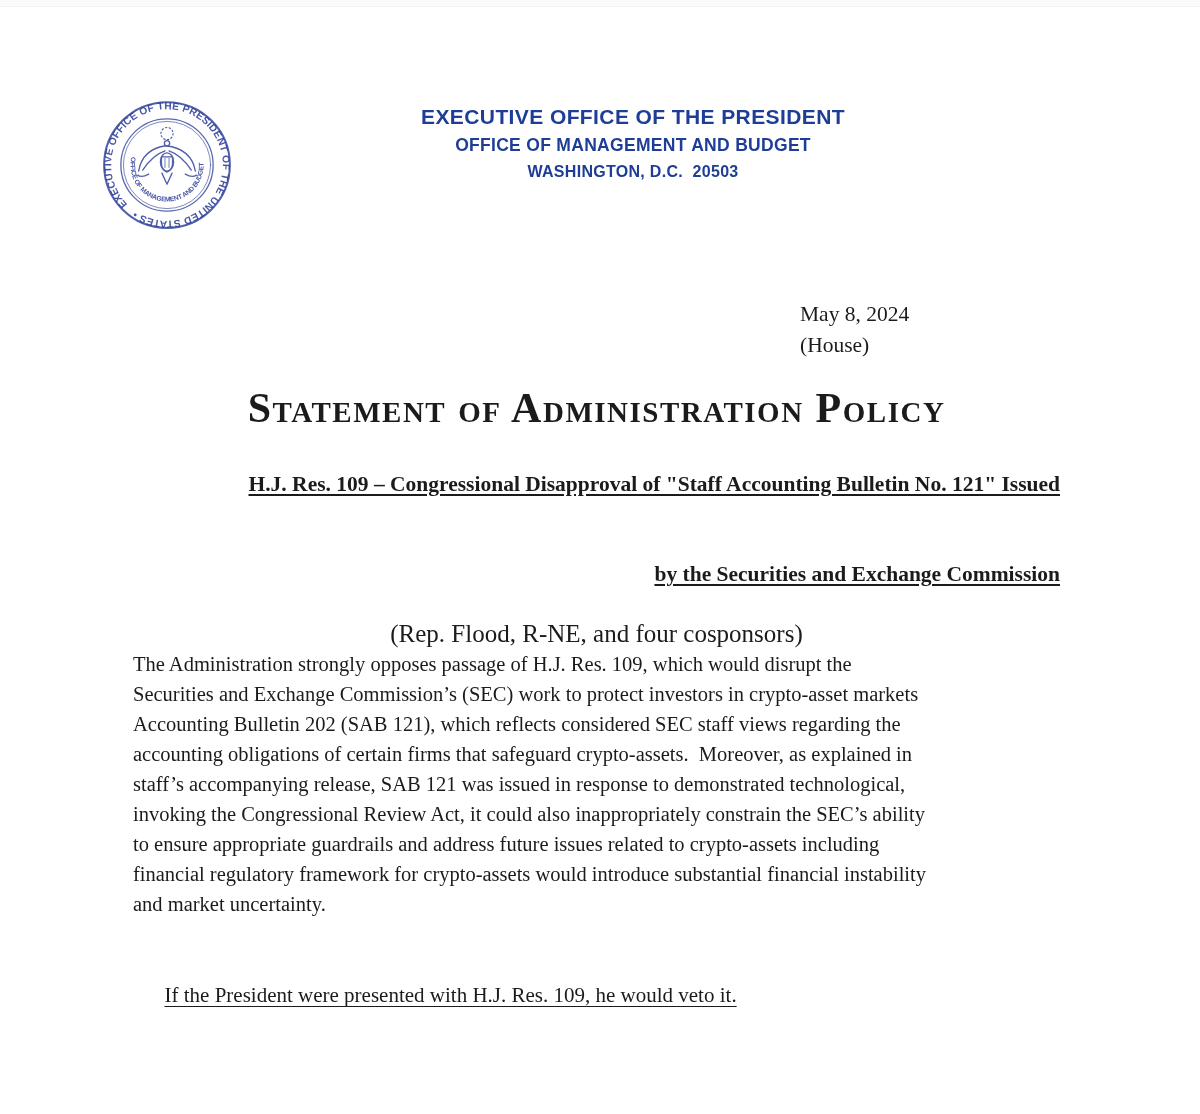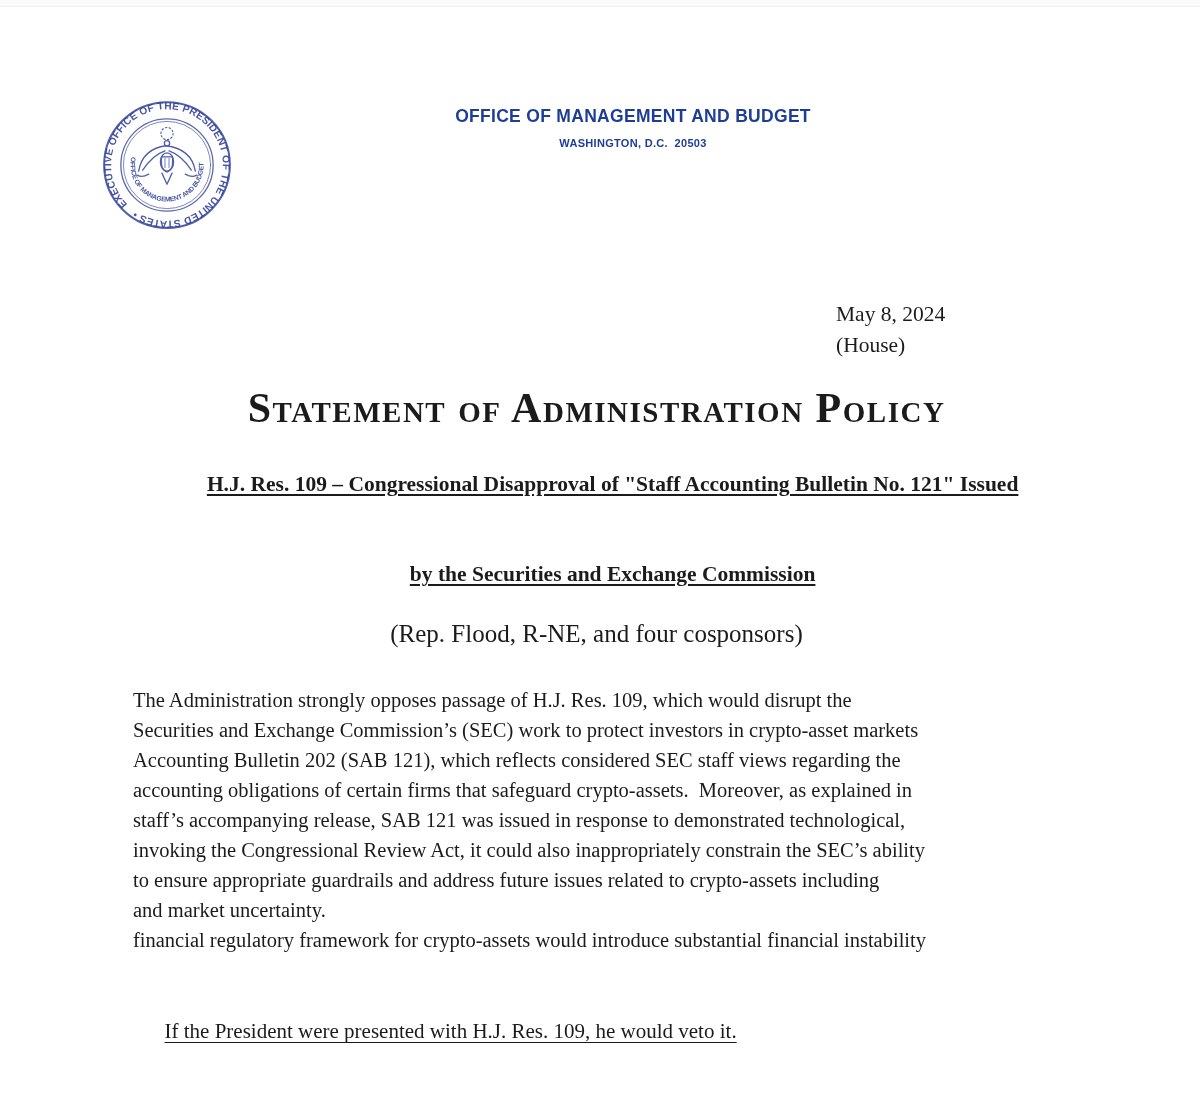--- a/index.html
+++ b/index.html
@@ -24,58 +24,58 @@
   }
   .letterhead-text {
     position: absolute; left: 420px; top: 104px; width: 426px;
     text-align: center;
     font-family: "Liberation Sans", sans-serif;
     font-weight: bold;
     color: #1e3d96;
   }
   .lh-line1 { font-size: 21px;   line-height: 26px; letter-spacing: 0.4px; margin-bottom: 3px; white-space: pre; }
   .lh-line2 { font-size: 17.5px; line-height: 24px; letter-spacing: 0.3px; margin-bottom: 4px; white-space: pre; }
-  .lh-line3 { font-size: 11px;   line-height: 22px; letter-spacing: 0.3px; white-space: pre; }
+  .lh-line3 { font-size: 16px;   line-height: 22px; letter-spacing: 0.3px; white-space: pre; }
 
   
   .dateline {
-    position: absolute; left: 836px; top: 299px;
+    position: absolute; left: 800px; top: 299px;
     font-size: 21.5px; line-height: 31px;
   }
 
   
   .main {
     position: absolute; left: 133px; top: 385px; width: 927px;
   }
   .sap-title {
     text-align: center;
     font-size: 42px; line-height: 46px;
     font-weight: bold;
     font-variant: small-caps;
     letter-spacing: 1.5px;
     white-space: pre;
   }
   .subject-line {
-    text-align: center;
+    text-align: right;
     font-size: 21.5px; line-height: 30px;
     font-weight: bold;
     white-space: pre;
   }
   .subject-line > span {
     text-decoration: underline;
     text-decoration-thickness: 1.8px;
     text-underline-offset: 3px;
   }
   .subject1 { margin-top: 8px; }
   .sponsors {
     text-align: center;
     font-size: 25px; line-height: 30px;
     white-space: pre;
   }
-  .body-text { margin-top: 36px; }
+  .body-text { }
   .body-text > div {
     font-size: 20.5px; line-height: 30px;
     white-space: pre;
   }
   .veto {
     margin-top: 31px;
     font-size: 21px; line-height: 30px;
     white-space: pre;
   }
   .veto > span {
@@ -114,20 +114,21 @@
       <ellipse cx="72" cy="69" rx="6.5" ry="9"></ellipse>
       <path d="M 66.5 64 h 11 v 6 q 0 7 -5.5 9 q -5.5 -2 -5.5 -9 z"></path>
       <path d="M 70 65.5 v 9 M 74 65.5 v 9" stroke-width="0.8"></path>
       <path d="M 67 80 L 72 91 L 77 80"></path>
       <path d="M 54 81 q -7 4 -11 1"></path>
       <path d="M 90 81 q 7 4 11 1"></path>
     </g>
   </svg>
 
   <div class="letterhead-text">
+    <div class="lh-line1">EXECUTIVE OFFICE OF THE PRESIDENT</div>
     <div class="lh-line2">OFFICE OF MANAGEMENT AND BUDGET</div>
     <div class="lh-line3">WASHINGTON, D.C.  20503</div>
   </div>
 
   <div class="dateline">
     <div>May 8, 2024</div>
     <div>(House)</div>
   </div>
 
   <div class="main">
@@ -142,22 +143,22 @@
     <div class="sponsors">(Rep. Flood, R-NE, and four cosponsors)</div>
 
     <div class="body-text">
         <div>The Administration strongly opposes passage of H.J. Res. 109, which would disrupt the</div>
         <div>Securities and Exchange Commission’s (SEC) work to protect investors in crypto-asset markets</div>
         <div>Accounting Bulletin 202 (SAB 121), which reflects considered SEC staff views regarding the</div>
         <div>accounting obligations of certain firms that safeguard crypto-assets.  Moreover, as explained in</div>
         <div>staff’s accompanying release, SAB 121 was issued in response to demonstrated technological,</div>
         <div>invoking the Congressional Review Act, it could also inappropriately constrain the SEC’s ability</div>
         <div>to ensure appropriate guardrails and address future issues related to crypto-assets including</div>
+        <div>financial regulatory framework for crypto-assets would introduce substantial financial instability</div>
         <div>and market uncertainty.</div>
-        <div>financial regulatory framework for crypto-assets would introduce substantial financial instability</div>
       </div>
 
     <div class="veto">
       <span>If the President were presented with H.J. Res. 109, he would veto it.</span>
     </div>
 
   </div>
 </div>
 
 </body></html>

